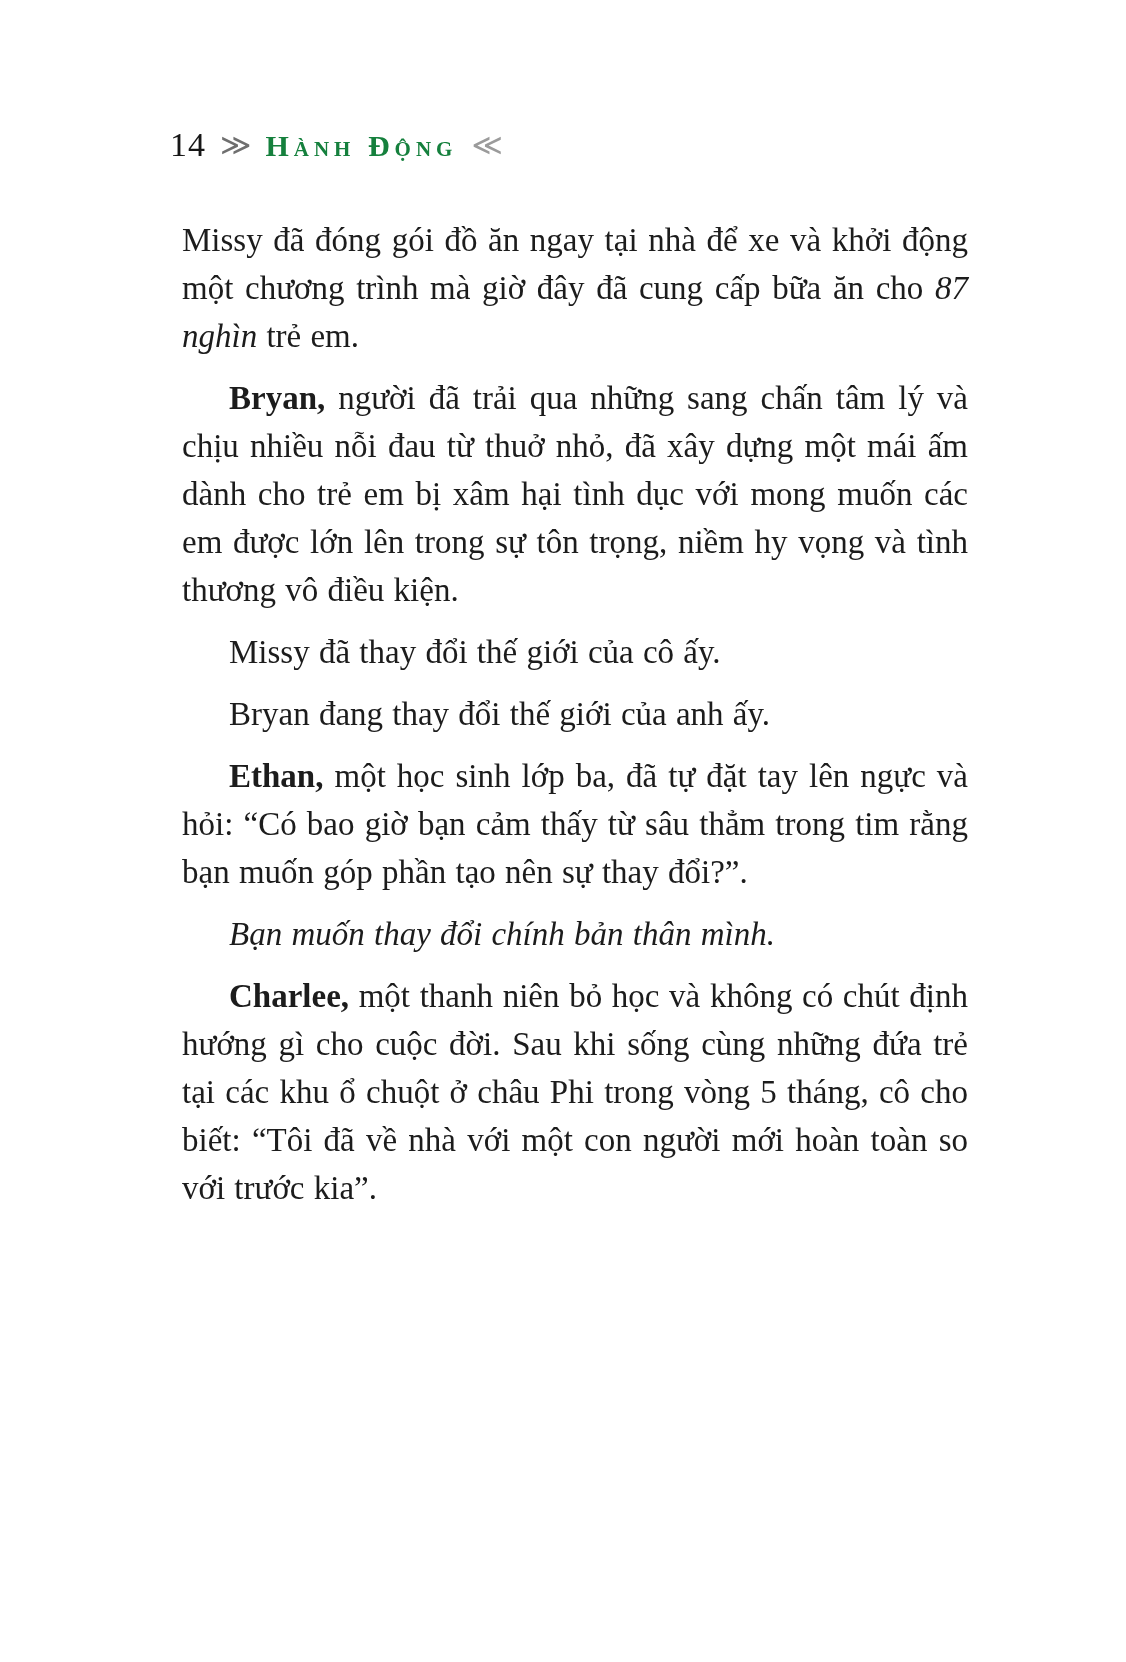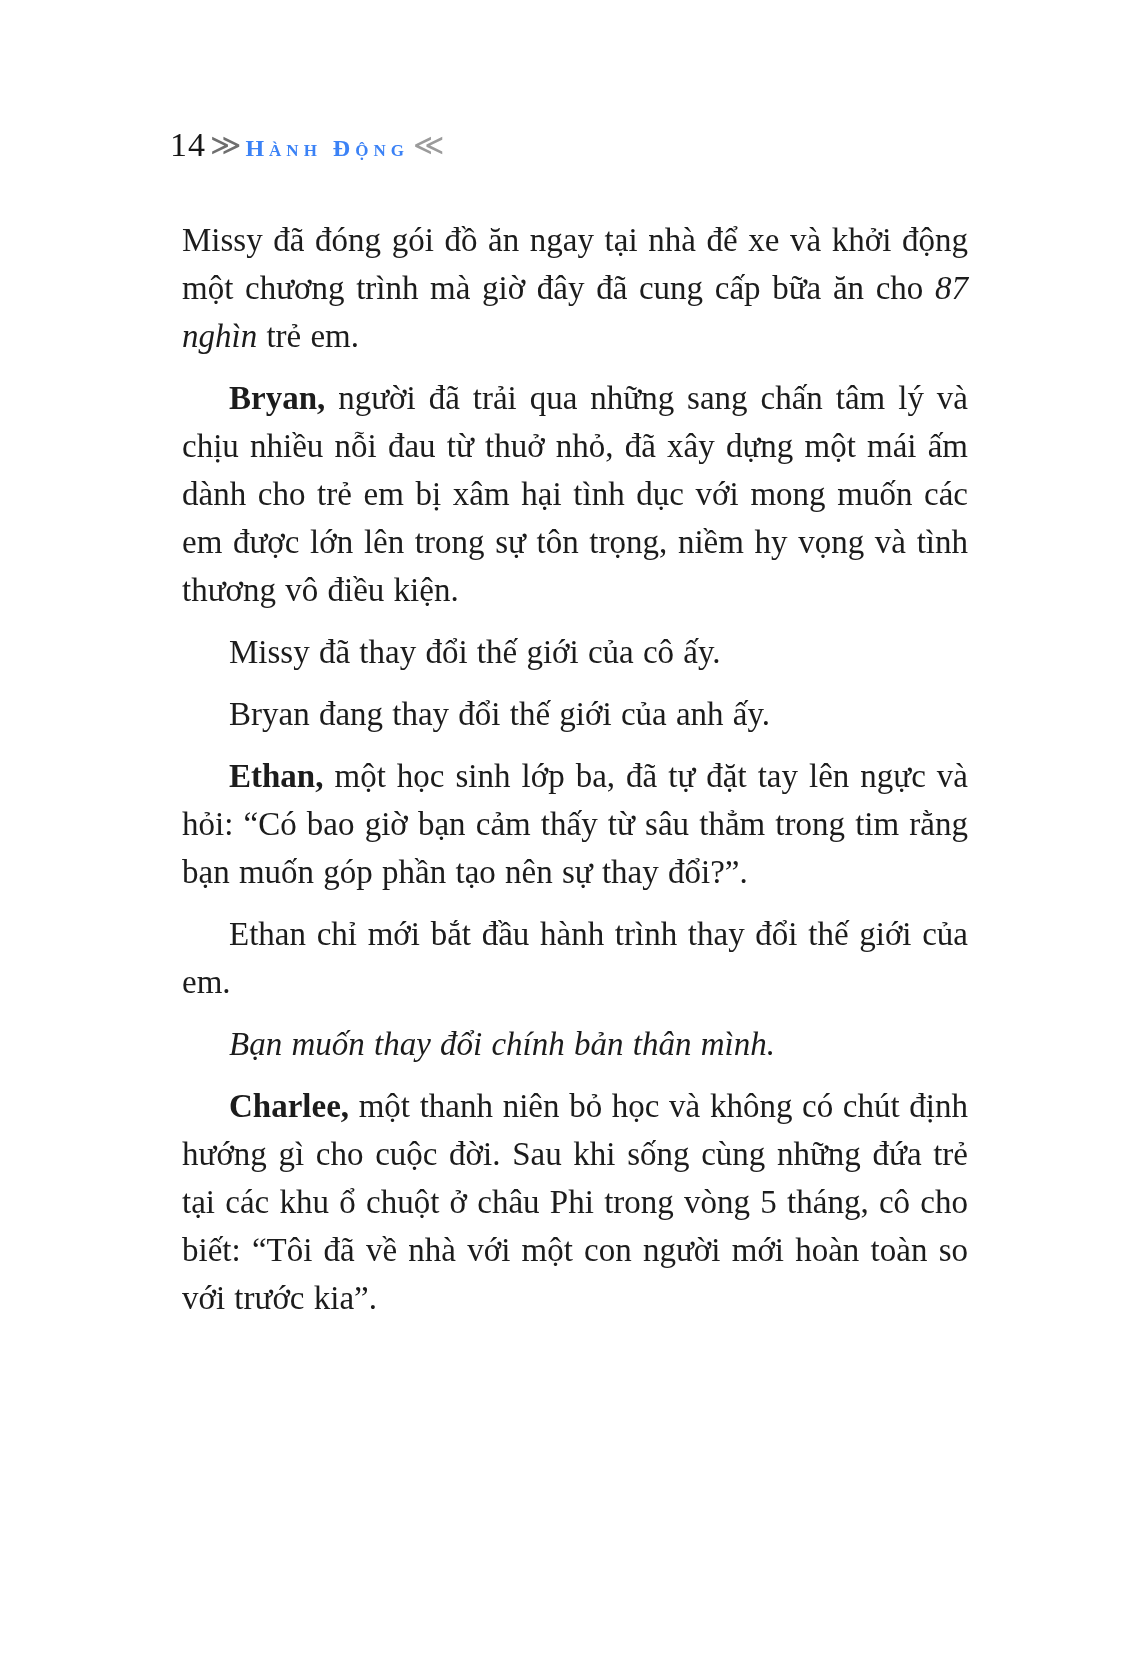--- a/index.html
+++ b/index.html
@@ -15,42 +15,42 @@
     box-sizing: border-box;
     padding: 126px 170px 0 170px;
     font-family: "Liberation Serif", "DejaVu Serif", serif;
     color: #1c1c1c;
     overflow: hidden;
   }
   
   .running-head {
     display: flex;
     align-items: baseline;
-    gap: 4px;
+    gap: 14px;
     margin-bottom: 52px;
     user-select: none;
   }
   .page-number {
     font-size: 34px;
     color: #161616;
     letter-spacing: 1px;
   }
   .chev {
     font-size: 30px;
     line-height: 1;
     transform: translateY(-1px);
   }
   .chev-left  { color: #6f6f6f; }
   .chev-right { color: #9b9b9b; }
   .head-title {
     font-variant: small-caps;
     font-weight: bold;
-    font-size: 24px;
+    font-size: 30px;
     letter-spacing: 5px;
-    color: #3b82f6;
+    color: #15803d;
   }
   
   .page-body {
     width: 786px;
     margin-left: 12px;
   }
   .page-body p {
     margin: 0 0 14px 0;
     font-size: 33px;
     line-height: 48px;
@@ -73,18 +73,17 @@
     <span class="chev chev-right">≪</span>
   </div>
 
   <div class="page-body">
 
   <p><span>Missy đã đóng gói đồ ăn ngay tại nhà để xe và khởi động một chương trình mà giờ đây đã cung cấp bữa ăn cho </span><span class="run-i">87 nghìn</span><span> trẻ em.</span></p>
       <p class="indent"><span class="run-b">Bryan,</span><span> người đã trải qua những sang chấn tâm lý và chịu nhiều nỗi đau từ thuở nhỏ, đã xây dựng một mái ấm dành cho trẻ em bị xâm hại tình dục với mong muốn các em được lớn lên trong sự tôn trọng, niềm hy vọng và tình thương vô điều kiện.</span></p>
       <p class="indent"><span>Missy đã thay đổi thế giới của cô ấy.</span></p>
       <p class="indent"><span>Bryan đang thay đổi thế giới của anh ấy.</span></p>
       <p class="indent"><span class="run-b">Ethan,</span><span> một học sinh lớp ba, đã tự đặt tay lên ngực và hỏi: “Có bao giờ bạn cảm thấy từ sâu thẳm trong tim rằng bạn muốn góp phần tạo nên sự thay đổi?”.</span></p>
-      <p class="indent"><span>Ethan chỉ mới bắt đầu hành trình thay đổi thế giới của em.</span></p>
       <p class="indent"><span class="run-i">Bạn muốn thay đổi chính bản thân mình.</span></p>
       <p class="indent"><span class="run-b">Charlee,</span><span> một thanh niên bỏ học và không có chút định hướng gì cho cuộc đời. Sau khi sống cùng những đứa trẻ tại các khu ổ chuột ở châu Phi trong vòng 5 tháng, cô cho biết: “Tôi đã về nhà với một con người mới hoàn toàn so với trước kia”.</span></p>
     </div>
 
 </div>
 
 </body></html>

